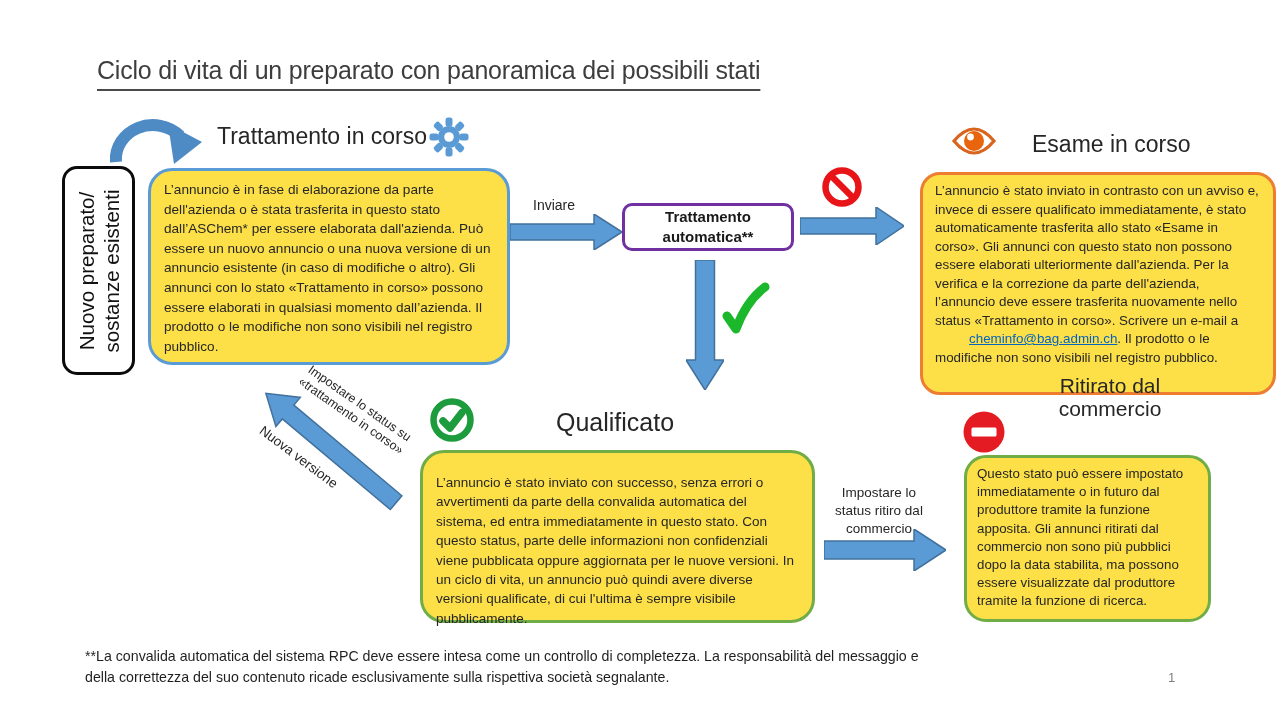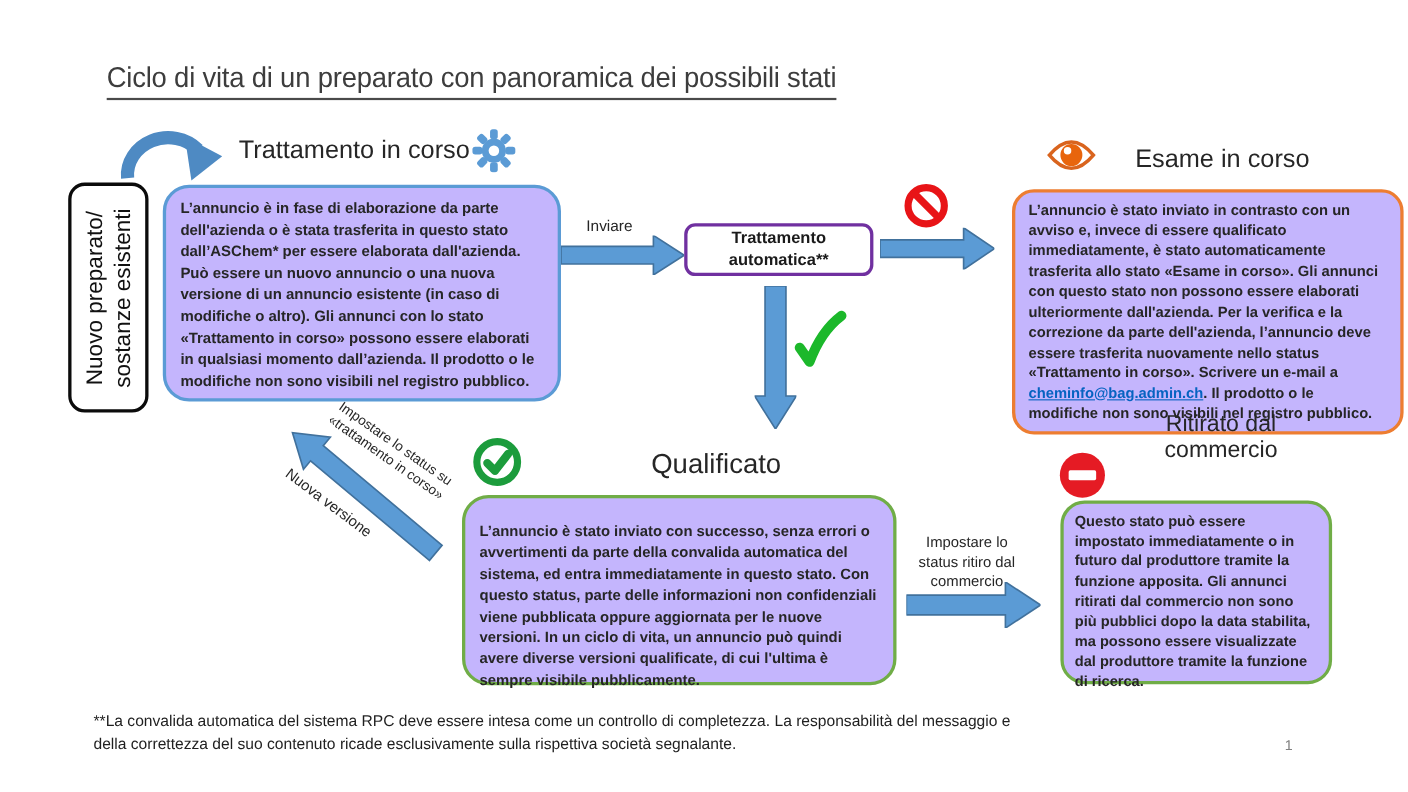--- a/index.html
+++ b/index.html
@@ -26,21 +26,21 @@
   .source-box .rot {
     position:absolute; left:50%; top:50%; width:205px;
     transform:translate(-50%,-50%) rotate(-90deg);
     font-size:20.5px; line-height:25px; text-align:center; color:#111;
   }
 
   .state-heading { font-size:23px; color:#262626; }
 
   .txtbox {
     border-radius:24px; padding:9px 13px; font-size:13.6px; line-height:19.6px;
-    color:#262626; background:#c4b5fd;font-weight:bold;
+    color:#262626; background:#fde047;
   }
   .box-blue   { left:148px; top:168px; width:362px; height:197px; border:3px solid #5B9BD5; }
   .box-orange { left:920px; top:172px; width:356px; height:223px; border:3px solid #ED7D31;
                 border-radius:20px; font-size:13.4px; line-height:18.5px; padding:7px 12px; }
   .box-green-q{ left:420px; top:450px; width:395px; height:173px; border:3px solid #70AD47;
                 font-size:13.5px; line-height:19.4px; padding:20px 13px; }
   .box-green-r{ left:964px; top:455px; width:247px; height:167px; border:3px solid #70AD47;
                 border-radius:22px; font-size:13.3px; line-height:18.2px; padding:7px 10px; }
 
   .validation-box {
@@ -55,27 +55,27 @@
 
   .diag-label-status {
     left:275px; top:395px; width:160px; font-size:12.5px; line-height:15px;
     text-align:center; transform:rotate(35deg); color:#262626;
   }
   .diag-label-version {
     left:250px; top:455px; width:112px; font-size:13.5px;
     transform:rotate(37deg); color:#262626; white-space:nowrap;
   }
 
-  .link { color:#0563C1; text-decoration:underline; cursor:pointer; }
+  .link { color:#0563C1; text-decoration:underline; cursor:pointer;margin-left:34px; }
 
   .footnotes { left:85px; top:646px; font-size:14.2px; line-height:21.2px; color:#1f1f1f; width:1060px; }
   .page-number { left:1168px; top:670px; font-size:13px; color:#808080; }
 
   .heading-ritirato { left:1030px; top:374px; width:160px; font-size:21px; line-height:23px; text-align:center; }
-  .heading-qualificato { left:556px; top:408px; font-size:25px;margin-left:36px; }
+  .heading-qualificato { left:556px; top:408px; font-size:25px; }
 </style>
 </head>
 <body>
 
 <div id="canvas">
 
   <div class="abs slide-title">Ciclo di vita di un preparato con panoramica dei possibili stati</div>
 
   <svg class="abs" style="left:104px; top:106px;" width="102" height="60" viewBox="0 0 102 60">
     <path d="M 12 56 A 37 34 0 0 1 76 30" fill="none" stroke="#4E8AC3" stroke-width="12"></path>

